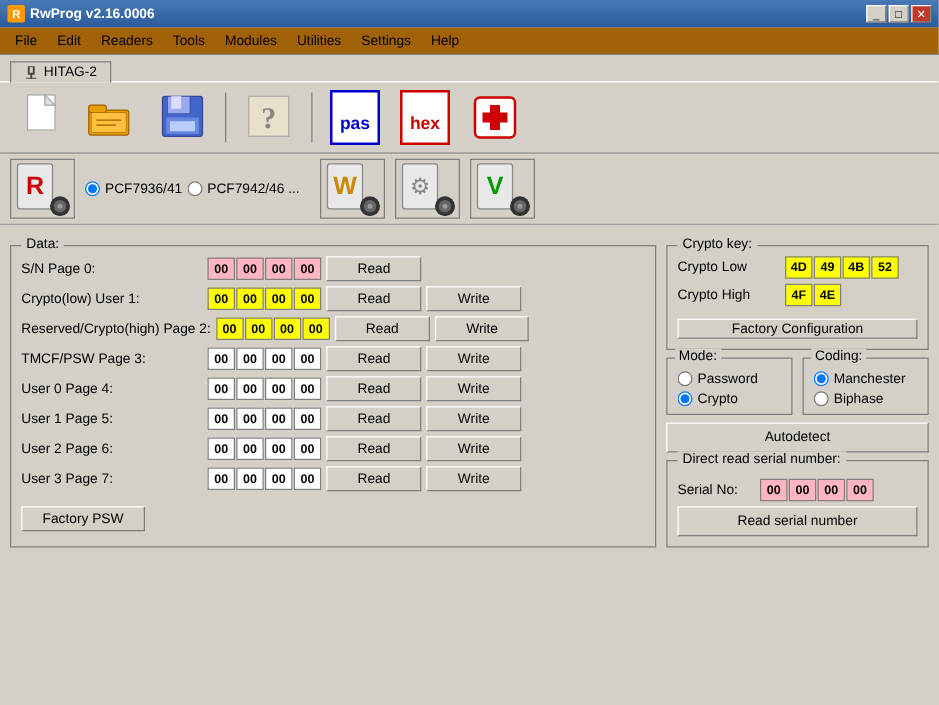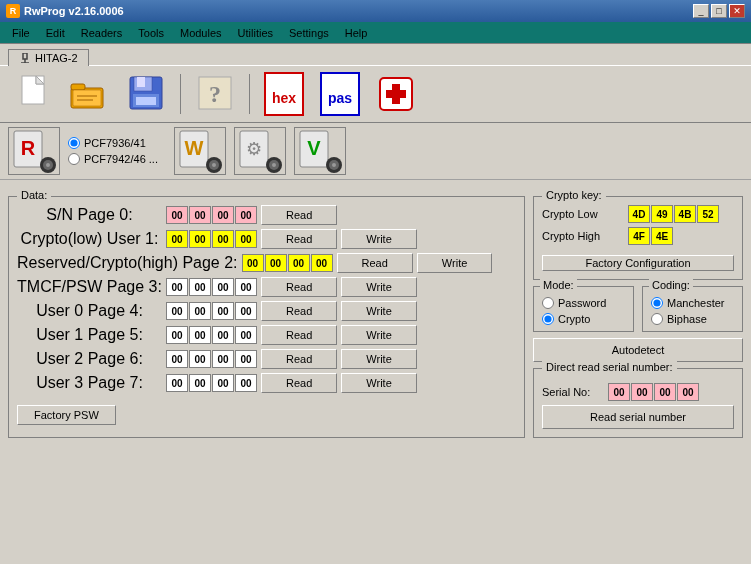--- a/index.html
+++ b/index.html
@@ -44,21 +44,21 @@
       background: #d4d0c8;
       border: 1px solid #808080;
       border-top-color: #fff;
       border-left-color: #fff;
       display: flex; align-items: center; justify-content: center;
       font-size: 9px; cursor: pointer; color: #000;
     }
     .title-btn.close { background: #c0392b; color: white; }
     
     .menu-bar {
-      background: #0f766e;
+      background: #a16207;
       border-bottom: 1px solid #808080;
       height: 22px;
       display: flex;
       align-items: center;
       padding: 0 4px;
     }
     .menu-item {
       padding: 2px 8px;
       cursor: pointer;
       font-size: 11px;
@@ -109,21 +109,21 @@
       gap: 8px;
       border-bottom: 1px solid #a0a0a0;
     }
     .radio-icon-btn {
       width: 52px; height: 48px;
       background: #d4d0c8;
       border: 1px solid #808080;
       display: flex; align-items: center; justify-content: center;
       cursor: pointer;
     }
-    .radio-group { display: flex; flex-direction: column; gap: 4px; }
+    .radio-group { display: flex; flex-direction: row; gap: 4px; }
     .radio-row { display: flex; align-items: center; gap: 4px; }
     
     .main-content {
       display: flex;
       gap: 0;
       padding: 6px 8px;
       background: #d4d0c8;
     }
     
     .data-panel {
@@ -141,23 +141,23 @@
       font-size: 11px;
       text-align: right;
     }
     .data-row {
       display: flex;
       align-items: center;
       margin-bottom: 4px;
       gap: 4px;
     }
     .data-row-label {
-      text-align: center;
+      text-align: left;
       min-width: 145px;
-      font-size: 16px;
+      font-size: 11px;
     }
     .hex-box {
       width: 22px; height: 18px;
       border: 1px solid #808080;
       background: white;
       display: flex; align-items: center; justify-content: center;
       font-size: 10px; font-weight: bold;
     }
     .hex-box.pink { background: #ffb6c1; }
     .hex-box.yellow { background: #ffff00; }
@@ -351,28 +351,28 @@
   <div class="toolbar-btn">
     <svg width="38" height="40">
       <rect x="3" y="3" width="32" height="32" fill="#e8e0c8" stroke="#aaa" stroke-width="1"></rect>
       <text x="19" y="28" font-size="24" font-weight="bold" fill="#888" text-anchor="middle" font-family="serif">?</text>
     </svg>
   </div>
 
   <div class="toolbar-separator"></div>
 
   <div class="toolbar-btn">
+    <div style="border:2px solid #0000cc; padding:4px 6px; background:white;">
+      <span style="font-size:14px;font-weight:bold;color:#0000cc;">pas</span>
+    </div>
+  </div>
+
+  <div class="toolbar-btn">
     <div style="border:2px solid #cc0000; padding:4px 6px; background:white;">
       <span style="font-size:14px;font-weight:bold;color:#cc0000;">hex</span>
-    </div>
-  </div>
-
-  <div class="toolbar-btn">
-    <div style="border:2px solid #0000cc; padding:4px 6px; background:white;">
-      <span style="font-size:14px;font-weight:bold;color:#0000cc;">pas</span>
     </div>
   </div>
 
   <div class="toolbar-btn">
     <svg width="40" height="40">
       <rect x="4" y="4" width="32" height="32" rx="4" fill="#e8e8e8" stroke="#aaa" stroke-width="1"></rect>
       <rect x="4" y="4" width="32" height="32" rx="4" fill="white" stroke="#cc0000" stroke-width="2"></rect>
       <rect x="16" y="10" width="8" height="20" fill="#cc0000"></rect>
       <rect x="10" y="16" width="20" height="8" fill="#cc0000"></rect>
     </svg>

